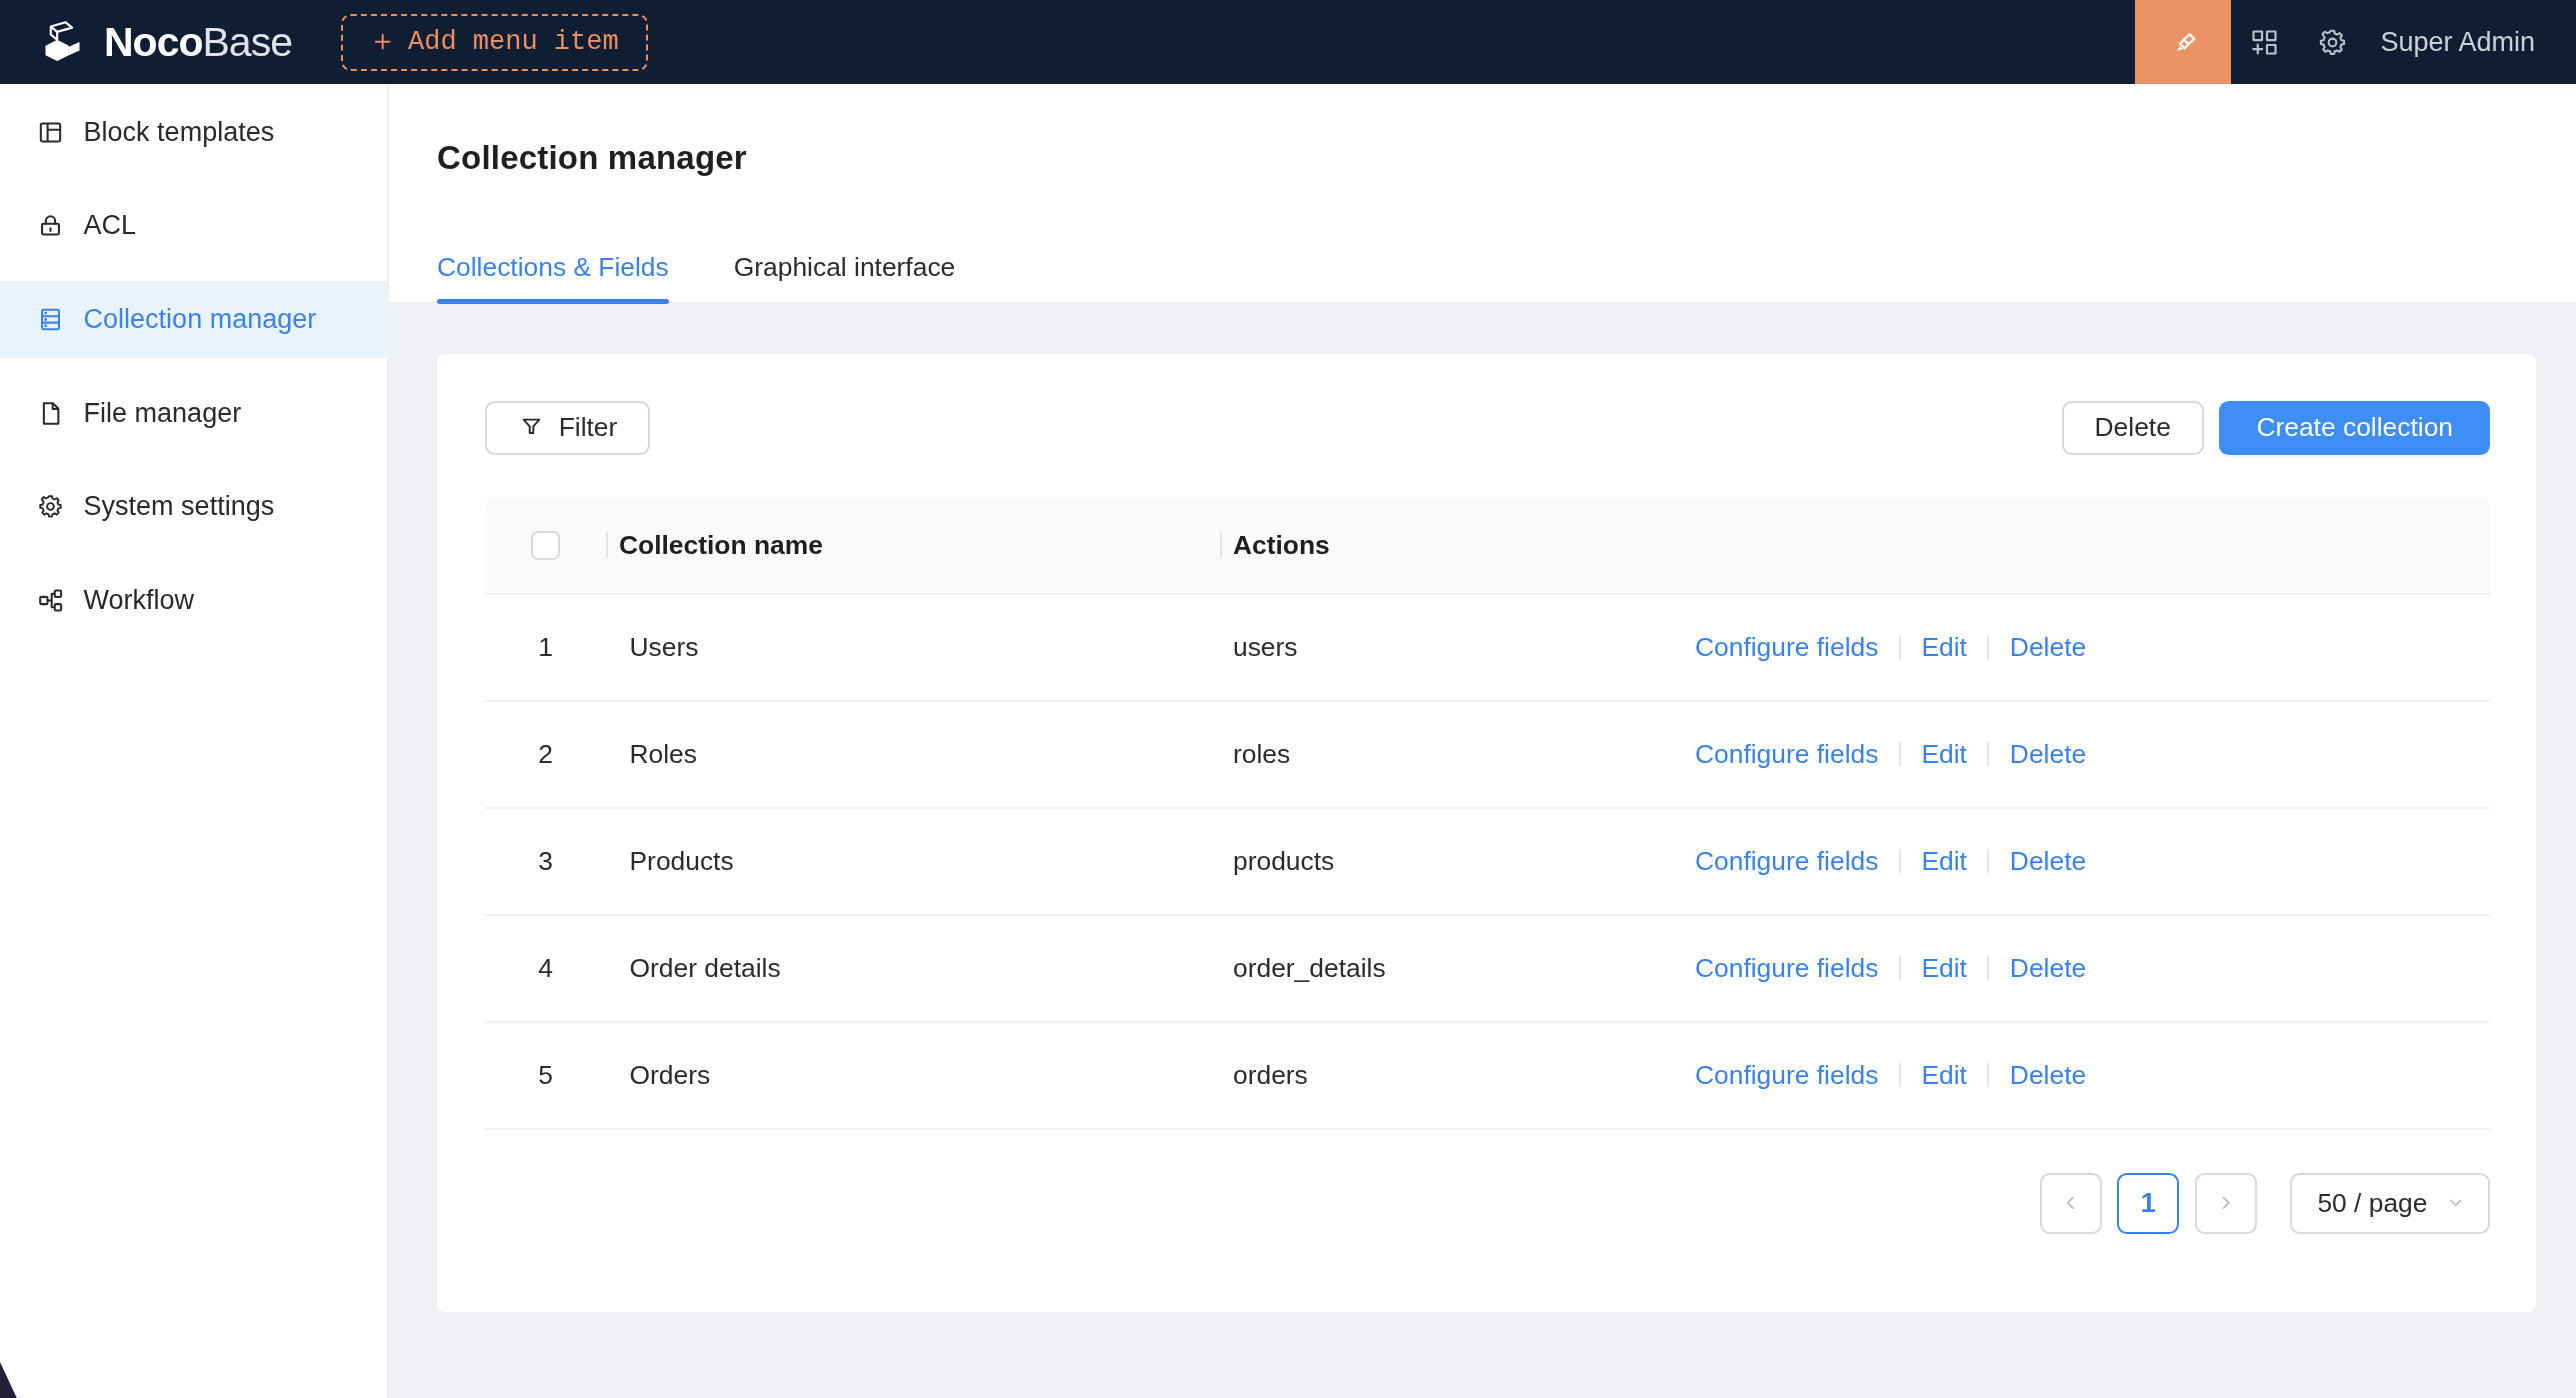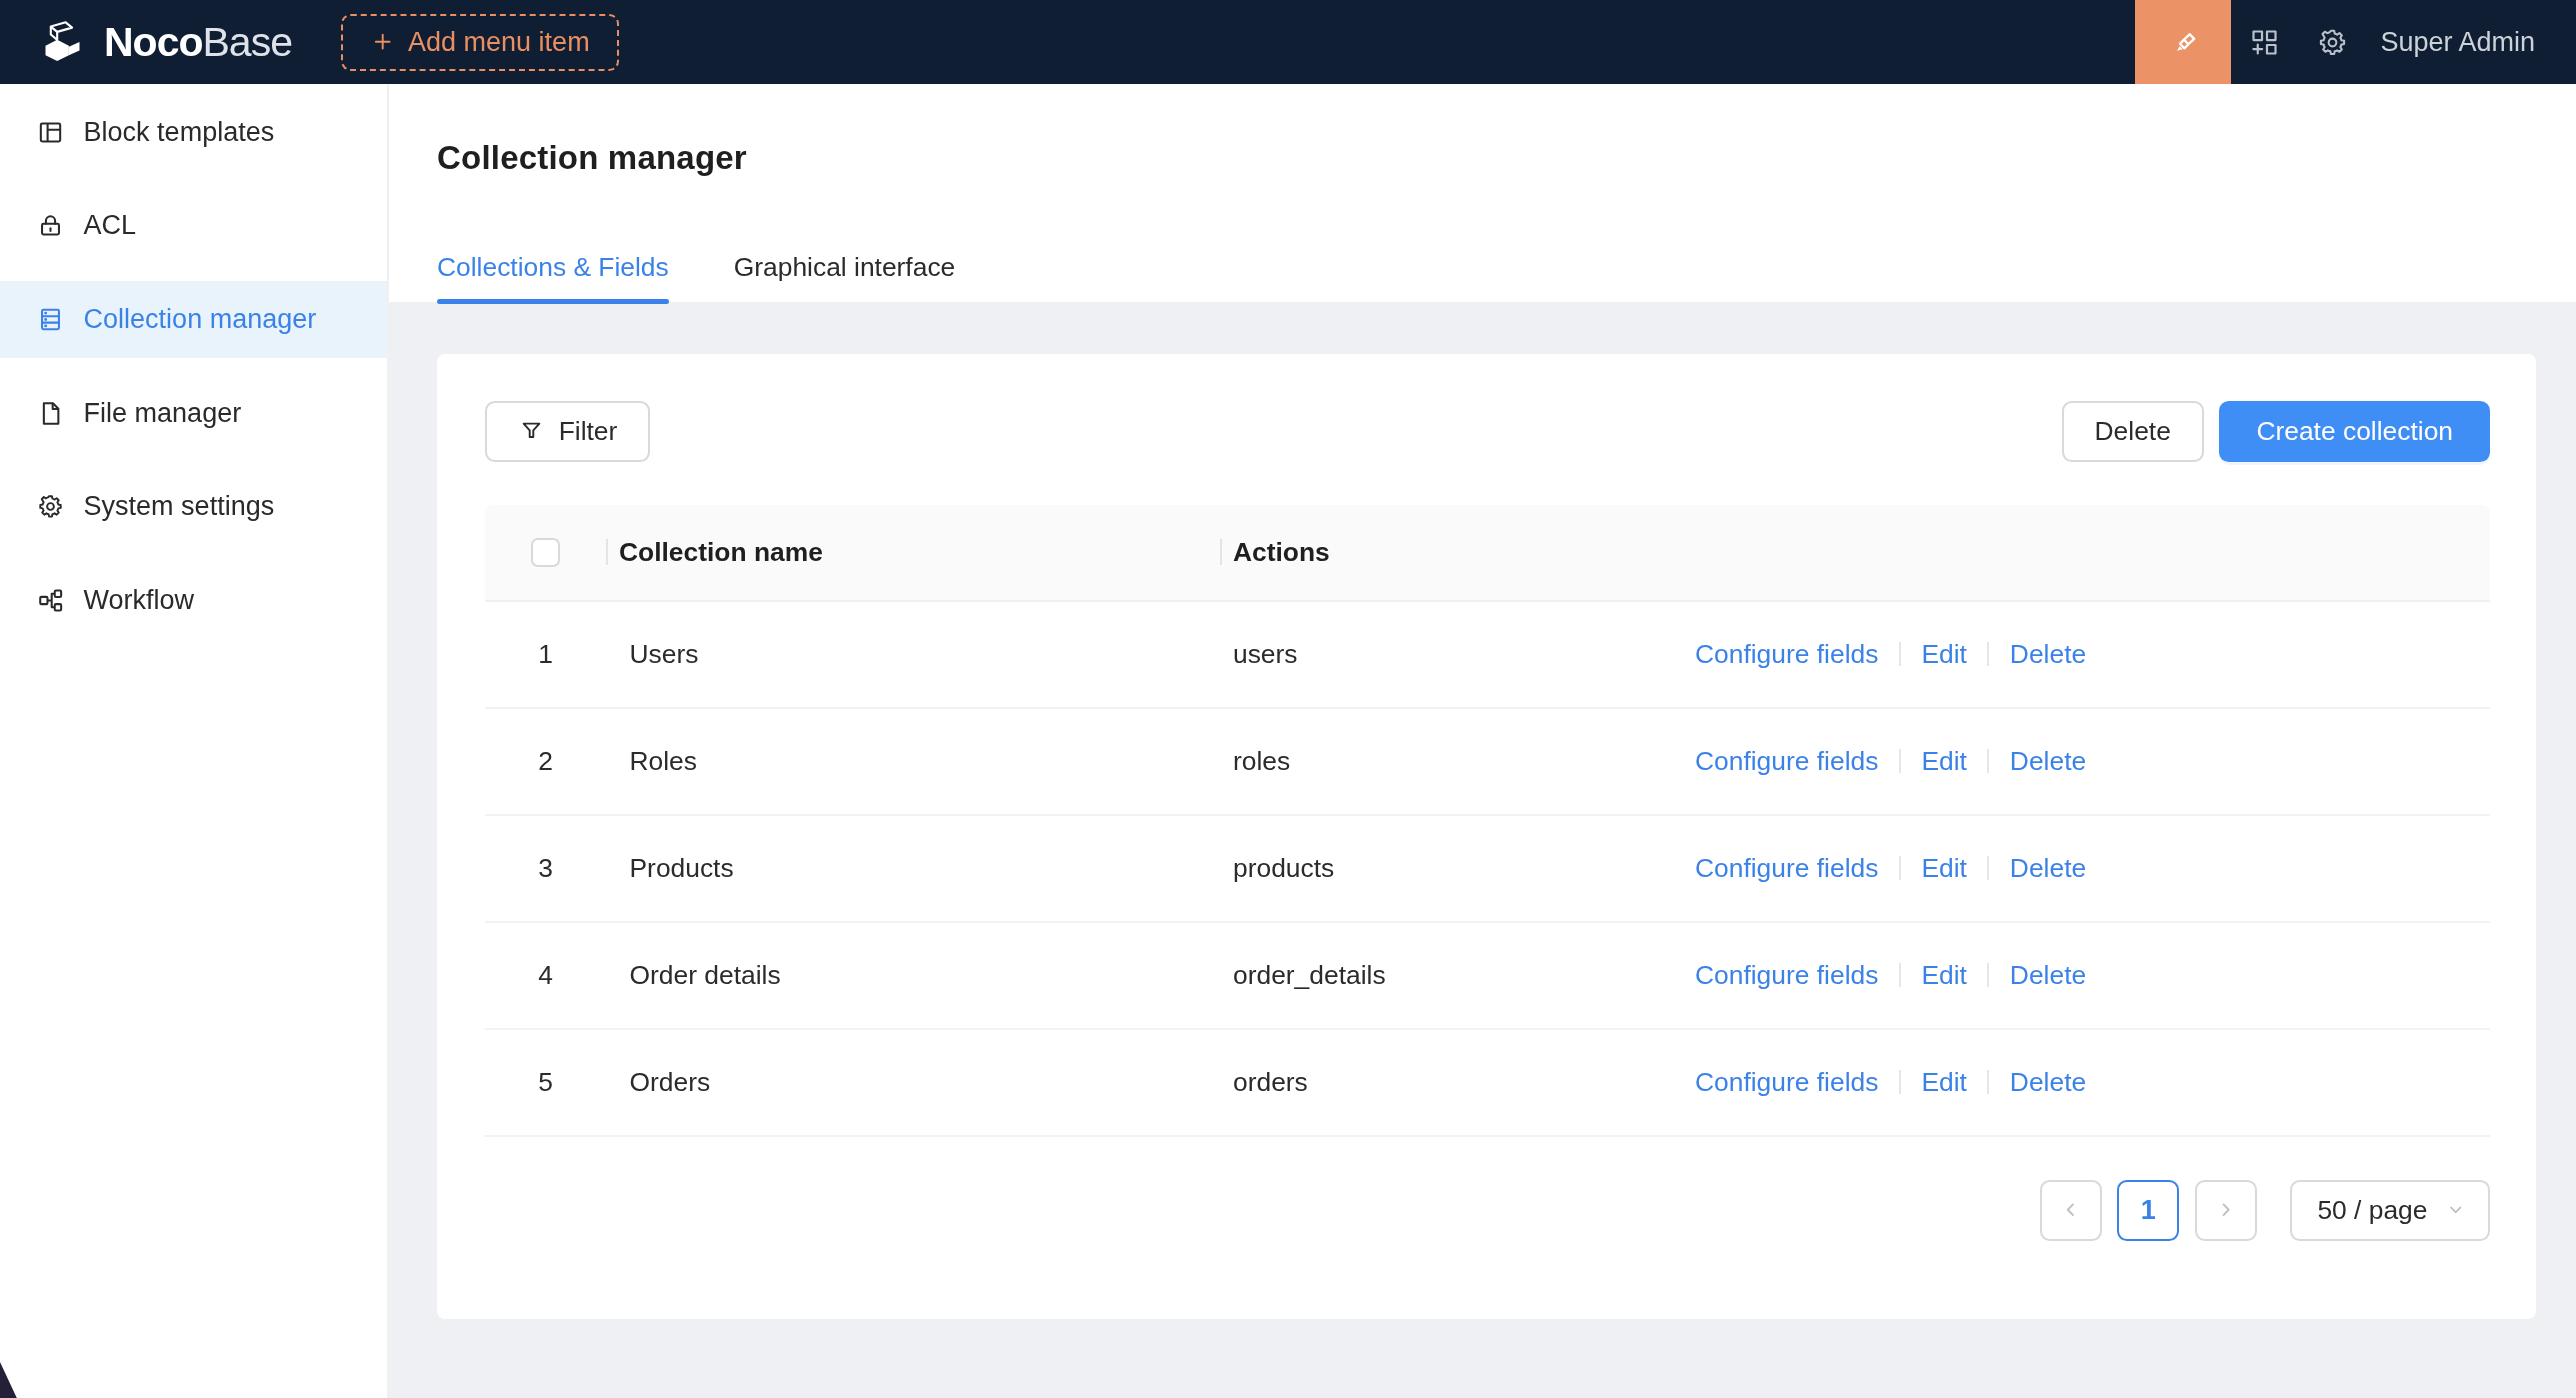--- a/index.html
+++ b/index.html
@@ -9,21 +9,21 @@
 
   
   .app { width:2576px; height:1399px; display:flex; flex-direction:column; }
   .hdr { height:84px; background:#0f1e33; display:flex; align-items:center; flex:0 0 auto; }
   .logo { display:flex; align-items:center; margin-left:37px; gap:16px; }
   .logo-text { font-size:41px; letter-spacing:-1px; color:#fff; line-height:1; }
   .logo-text .bold { font-weight:700; }
   .logo-text .light { font-weight:300; color:#dfe3e9; }
   .add-menu { margin-left:49px; height:57px; display:inline-flex; align-items:center; gap:12.7px;
     padding:0 27px; background:transparent; border:2px dashed #eb8f63; border-radius:9.8px;
-    color:#eb8f63; font-size:27px; font-family:Liberation Sans, sans-serif; cursor:pointer; }
+    color:#eb8f63; font-size:27px; font-family:Liberation Mono, monospace; cursor:pointer; }
   .hdr-right { margin-left:auto; display:flex; align-items:center; height:100%; }
   .ui-editor { width:96px; height:84px; background:#ec9267; border:none; display:flex; align-items:center; justify-content:center; color:#fff; cursor:pointer; }
   .icon-btn { width:68px; height:84px; background:transparent; border:none; display:flex; align-items:center; justify-content:center; color:#bac1cb; cursor:pointer; }
   .user { color:#ccd2da; font-size:27px; margin:0 41px 0 13.7px; cursor:pointer; }
 
   
   .bdy { flex:1; display:flex; min-height:0; }
   .sidebar { width:389px; background:#fff; border-right:2px solid #f0f0f0; padding-top:9.8px; flex:0 0 auto; }
   .side-item { height:77px; margin-bottom:16.6px; display:flex; align-items:center; padding-left:36px; gap:18.6px;
     font-size:27px; color:#2a2a2a; cursor:pointer; }
@@ -38,21 +38,21 @@
   .tabbar { display:flex; gap:65px; padding-left:48px; margin-top:71px; border-bottom:2px solid #f0f0f0; }
   .tab { font-size:26.4px; line-height:33px; padding-bottom:17.6px; position:relative; cursor:pointer; color:#2b2b2b; }
   .tab.active { color:#3b82e8; font-weight:500; }
   .tab.active::after { content:""; position:absolute; left:0; right:0; bottom:-2px; height:4.9px; background:#3b82e8; border-radius:2.9px; }
 
   .content { flex:1; background:#eef0f3; min-height:0; }
   .card { margin:50px 40px 0 48px; background:#fff; border-radius:7.8px; padding:47px 46px 78px 48px; }
 
   
   .toolbar { display:flex; align-items:center; gap:15.6px; margin-bottom:43px; }
-  .btn { height:61px; display:inline-flex; align-items:center; gap:13.7px; padding:0 31px;
+  .btn { height:54px; display:inline-flex; align-items:center; gap:13.7px; padding:0 31px;
     background:#fff; border:2px solid #d9d9d9; border-radius:9.8px; font-size:26.4px; color:#2b2b2b;
     font-family:inherit; cursor:pointer; }
   .btn .bicon { width:27px; height:27px; color:#2b2b2b; }
   .btn.primary { background:#3f8ef5; border:none; color:#fff; padding:0 37px; box-shadow:0 2.9px 0 rgba(5,95,255,.06); }
   .spacer { flex:1; }
 
   
   .trow { display:grid; grid-template-columns:121px 614px 462px 1fr; align-items:center; }
   .thead { height:97px; background:#fafafa; border-bottom:2px solid #f0f0f0; border-radius:7.8px 7.8px 0 0; }
   .thead .cell { font-weight:700; color:#1f1f1f; }

